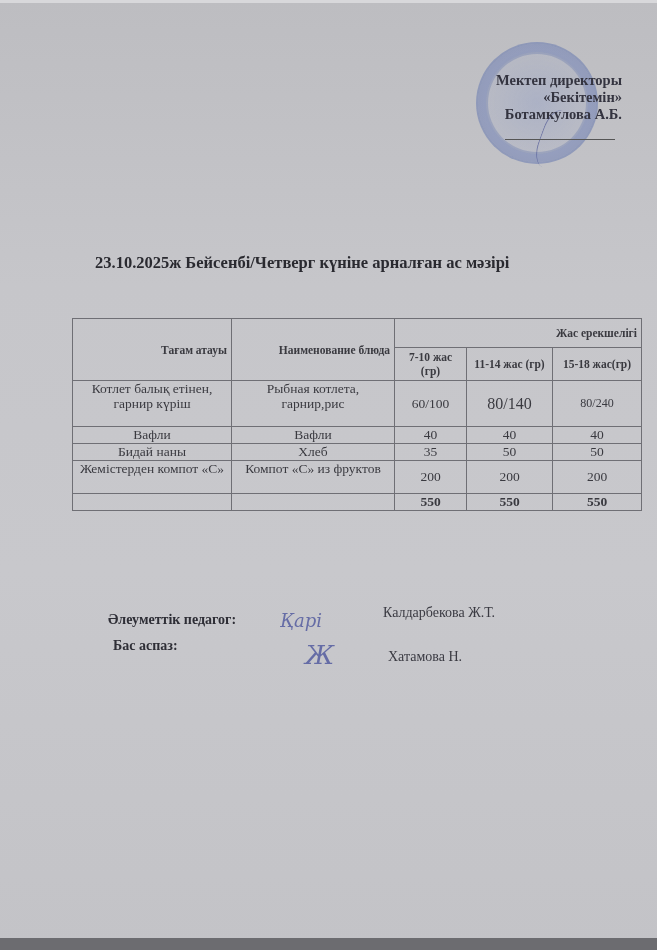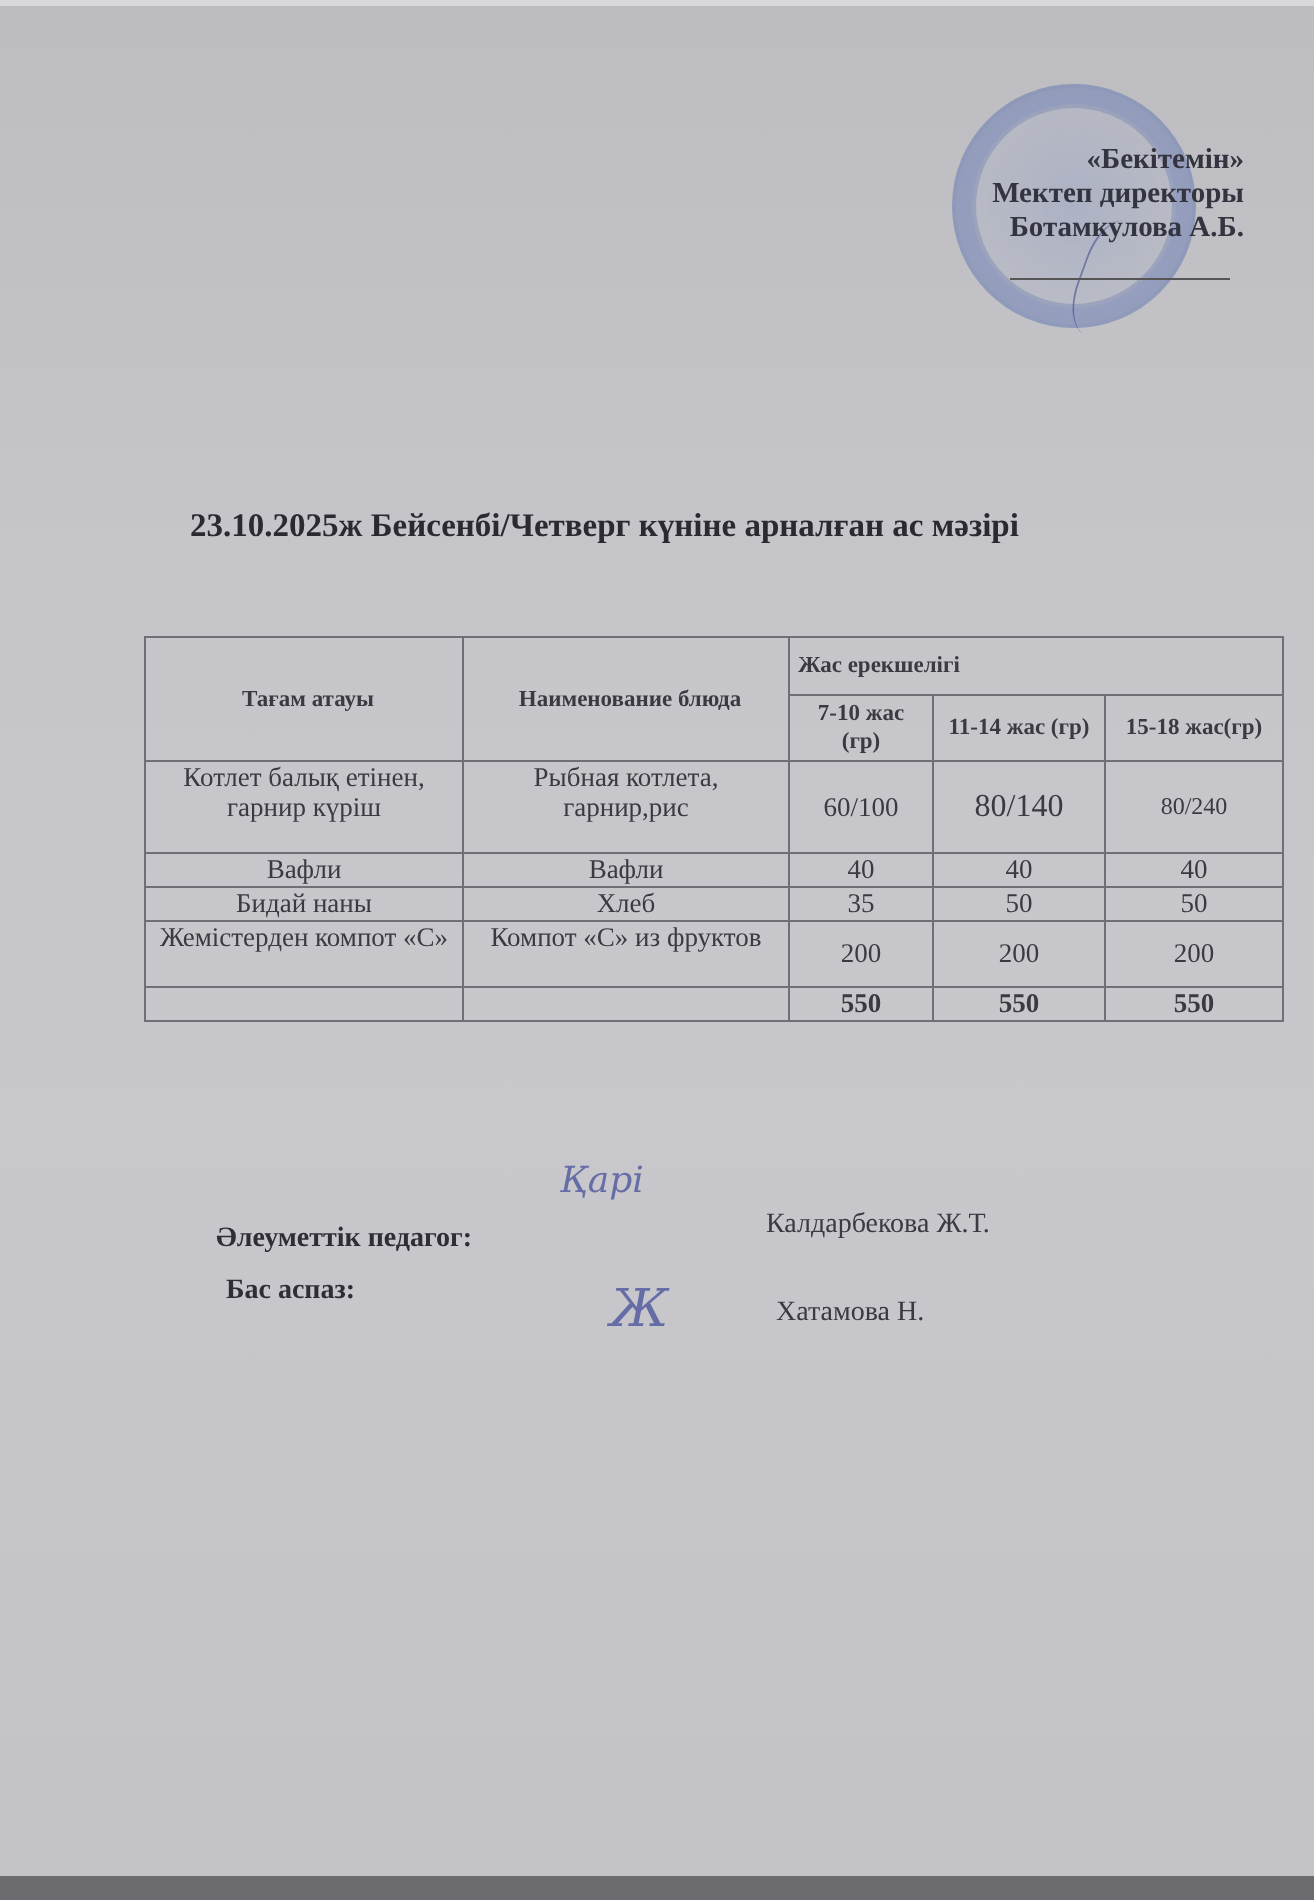--- a/index.html
+++ b/index.html
@@ -32,44 +32,44 @@
     position:absolute; left:95px; top:253px;
     font-weight:bold; font-size:16.5px; color:#2a2a30; white-space:nowrap;text-align:center;
   }
 
   table.menu {
     position:absolute; left:72px; top:318px;
     border-collapse:collapse; font-size:13.5px; color:#3a3a40;
   }
   table.menu td, table.menu th { border:1px solid #6f6f75; padding:0 4px; vertical-align:top; }
   table.menu th { font-weight:bold; font-size:11.5px; }
-  .hdr-name { text-align:center; vertical-align:middle !important; padding-left:8px !important; }
-  .hdr-age-group { text-align:left; vertical-align:middle !important; height:28px; }
+  .hdr-name { text-align:right; vertical-align:middle !important; padding-left:8px !important; }
+  .hdr-age-group { text-align:right; vertical-align:middle !important; height:28px; }
   .hdr-age { text-align:center; height:32px; line-height:14px; vertical-align:middle !important; }
   .cell-text { line-height:15px; text-align:center; }
   .cell-num { text-align:center; vertical-align:middle !important; }
   .cell-total { text-align:center; font-weight:bold; vertical-align:middle !important; }
 
   .sign-label { position:absolute; font-weight:bold; font-size:14px; color:#2e2e36; white-space:nowrap; }
   .sign-name { position:absolute; font-size:14px; color:#3a3a42; white-space:nowrap; }
   .signature {
     position:absolute; font-family:"DejaVu Serif",serif; font-style:italic;
     color:rgba(60,70,150,0.7); font-size:18px; white-space:nowrap;
   }
 </style>
 </head>
 <body>
 
 <div class="page-top-edge"></div>
 
 <div class="stamp"></div>
 <div class="sig-stroke-1"></div>
 <div class="approval">
+  <div>Мектеп директоры</div>
   <div>«Бекітемін»</div>
-  <div>Мектеп директоры</div>
   <div>Ботамкулова А.Б.</div>
 </div>
 <div class="approval-line"></div>
 
 <div class="title">23.10.2025ж Бейсенбі/Четверг  күніне арналған ас мәзірі</div>
 
 <table class="menu">
   <tbody>
       <tr>
     <th rowspan="2" class="hdr-name" style="width:146px;">Тағам атауы</th>
@@ -113,20 +113,20 @@
     <td></td>
     <td></td>
     <td class="cell-total">550</td>
     <td class="cell-total">550</td>
     <td class="cell-total">550</td>
   </tr>
 </tbody>
   </table>
 
 <div class="sign-label" style="left:108px; top:612px;">Әлеуметтік педагог:</div>
-<div class="signature" style="left:280px; top:580px;">Қарі</div>
+<div class="signature" style="left:280px; top:610px;">Қарі</div>
 <div class="sign-name" style="left:383px; top:605px;">Калдарбекова Ж.Т.</div>
 
 <div class="sign-label" style="left:113px; top:638px;">Бас аспаз:</div>
 <div class="signature" style="left:305px; top:640px; font-size:26px;">Ж</div>
 <div class="sign-name" style="left:388px; top:649px;">Хатамова Н.</div>
 
 <div class="page-bottom-edge"></div>
 
 </body></html>

